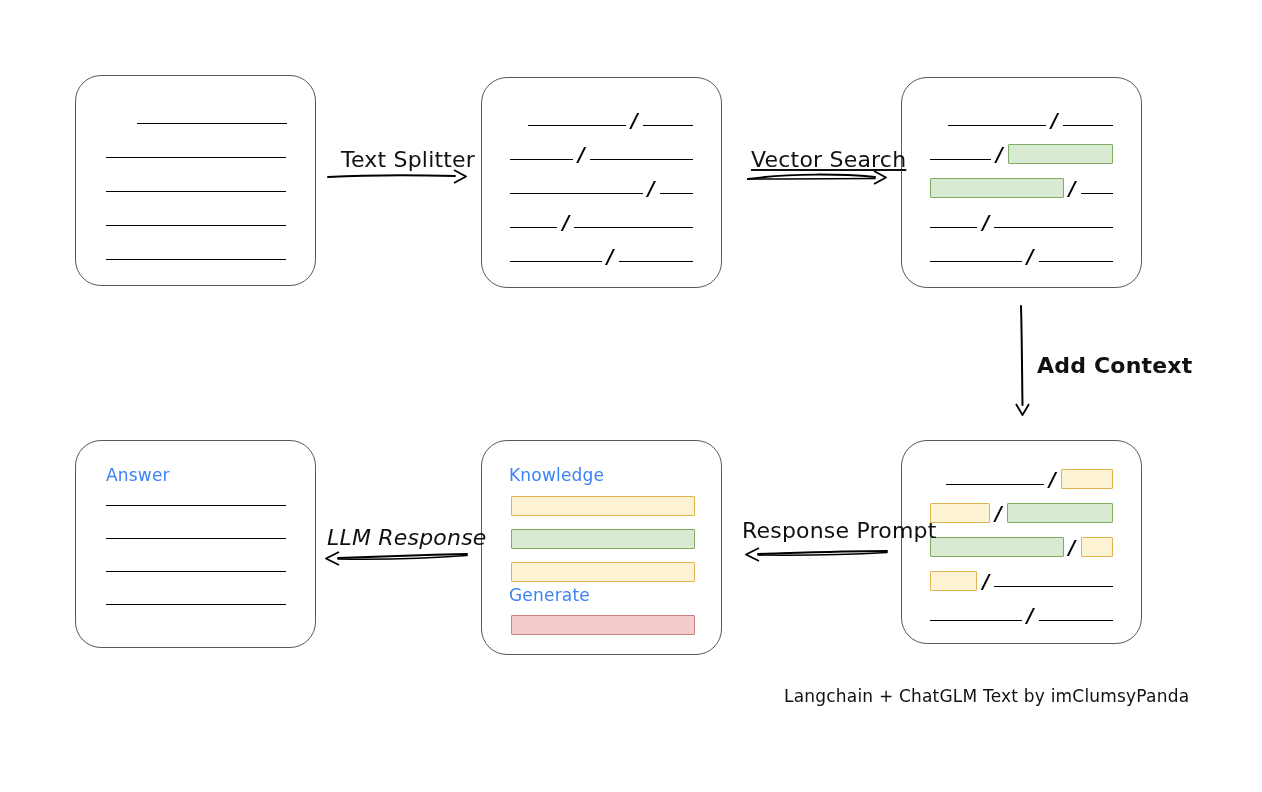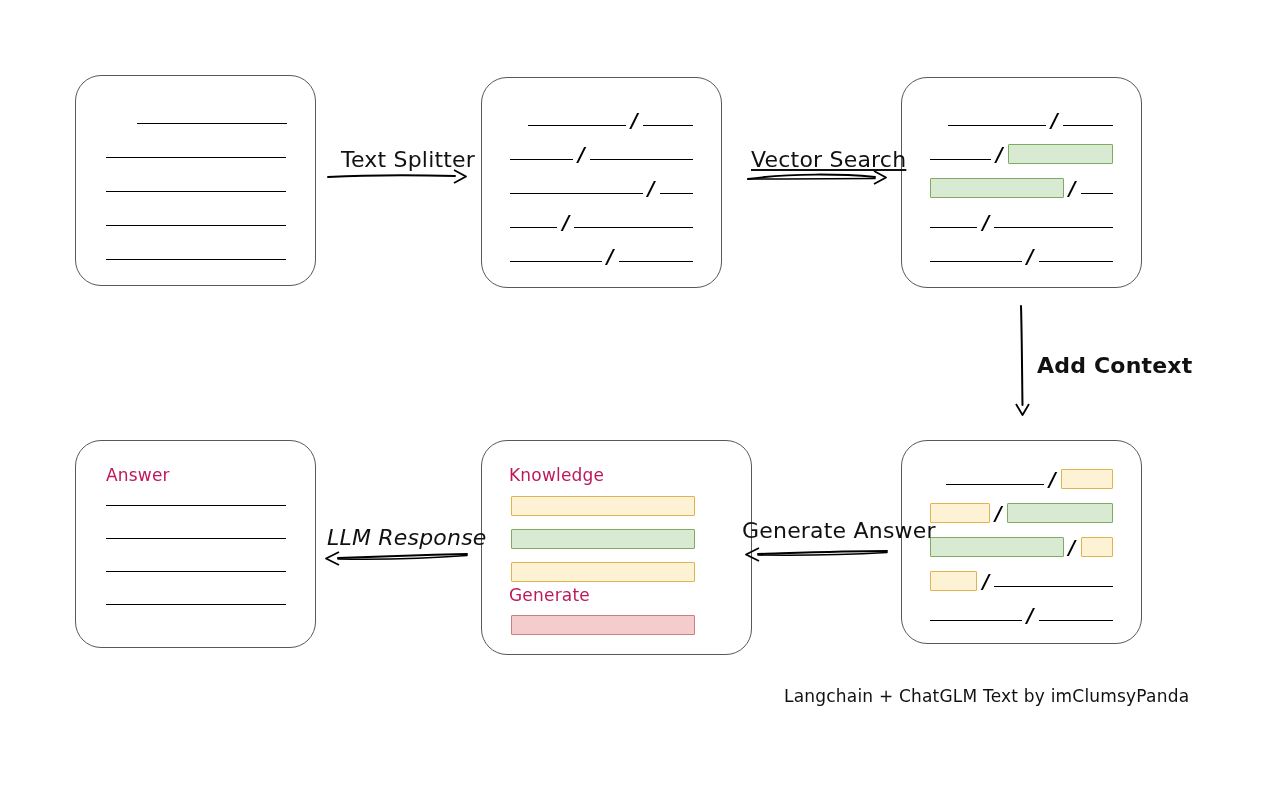--- a/index.html
+++ b/index.html
@@ -70,21 +70,21 @@
     margin-bottom: 2px;
   }
   .chip.green  { background: #d9ead3; border: 1.5px solid #7fab63; }
   .chip.yellow { background: #fdf2d3; border: 1.5px solid #dfb350; }
 
   
   .card-label {
     position: absolute;
     font-family: "DejaVu Sans", sans-serif;
     font-size: 17px;
-    color: #be185d;
+    color: #3b82f6;
     letter-spacing: .2px;
     white-space: nowrap;
   }
 
   
   .bar {
     position: absolute;
     height: 20px;
     box-sizing: border-box;
     border-radius: 1px;
@@ -228,21 +228,21 @@
         <div class="seg" style="width: 120px;"></div>
       </div>
       <div class="row">
         <div class="seg" style="width: 94px;"></div>
         <span class="slash">/</span>
         <div class="seg" style="width: 76px;"></div>
       </div>
     </div>
 </div>
 
-<div class="card" style="left:481px; top:440px; width:271px; height:215px;">
+<div class="card" style="left:481px; top:440px; width:241px; height:215px;">
   <div class="card-label" style="left:27px; top:24px;">Knowledge</div>
 
   <div class="bar yellow" style="left:29px; top:55px; width:184px;"></div>
   <div class="bar green" style="left:29px; top:88px; width:184px;"></div>
   <div class="bar yellow" style="left:29px; top:121px; width:184px;"></div>
 
   <div class="card-label" style="left:27px; top:144px;">Generate</div>
 
   <div class="bar red" style="left:29px; top:174px; width:184px;"></div>
 </div>
@@ -282,21 +282,21 @@
 </div>
 <div class="arrow-label" style="left:1037px; top:353px;font-weight:bold;">Add Context</div>
 
 <div class="arrow" style="left:742px; top:542px; width:146px; height:22px;">
   <svg width="146" height="22" viewBox="0 0 146 22">
     <path d="M145 9 C 100 9, 50 11, 16 12" stroke="#000" stroke-width="2" fill="none" stroke-linecap="round"></path>
     <path d="M145 10.5 C 100 13, 50 13.5, 16 13" stroke="#000" stroke-width="1.6" fill="none" stroke-linecap="round"></path>
     <path d="M17 6 L4 12.5 L17 19" stroke="#000" stroke-width="1.8" fill="none" stroke-linejoin="round"></path>
   </svg>
 </div>
-<div class="arrow-label" style="left:742px; top:518px;">Generate Answer</div>
+<div class="arrow-label" style="left:742px; top:518px;">Response Prompt</div>
 
 <div class="arrow" style="left:322px; top:546px; width:146px; height:22px;">
   <svg width="146" height="22" viewBox="0 0 146 22">
     <path d="M145 8 C 100 9, 50 11, 16 12" stroke="#000" stroke-width="2" fill="none" stroke-linecap="round"></path>
     <path d="M145 9.5 C 100 13, 50 13.5, 16 13" stroke="#000" stroke-width="1.6" fill="none" stroke-linecap="round"></path>
     <path d="M17 6 L4 12.5 L17 19" stroke="#000" stroke-width="1.8" fill="none" stroke-linejoin="round"></path>
   </svg>
 </div>
 <div class="arrow-label" style="left:327px; top:525px;font-style:italic;">LLM Response</div>
 

